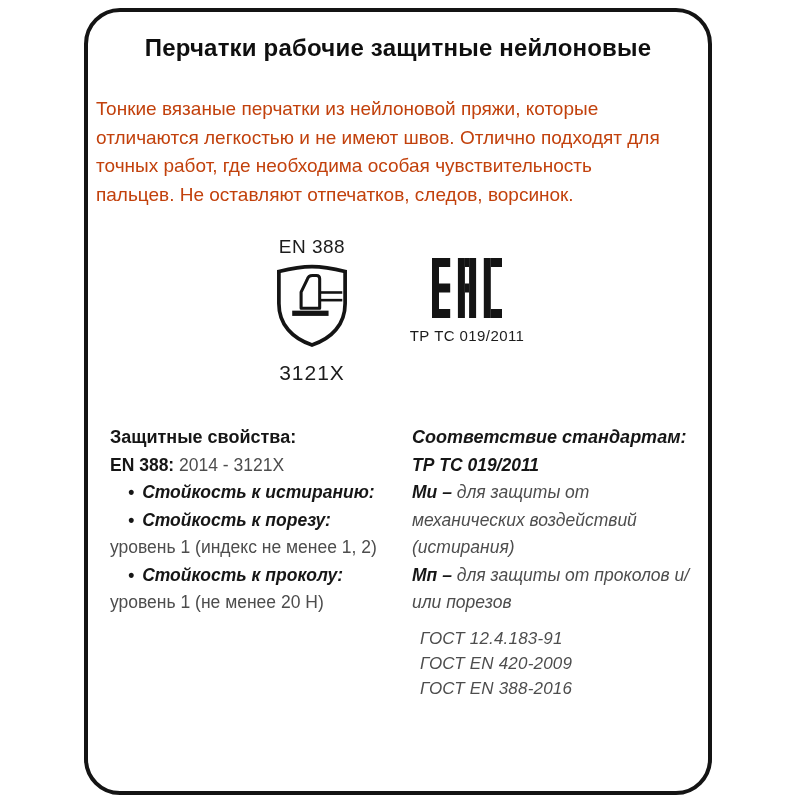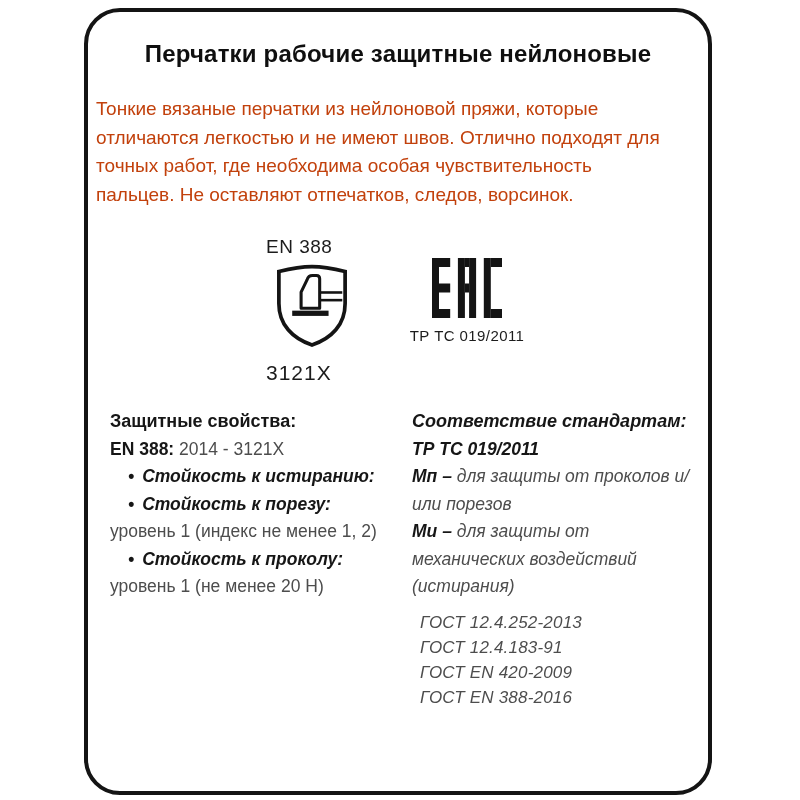--- a/index.html
+++ b/index.html
@@ -13,40 +13,41 @@
   .card {
     position: absolute;
     left: 84px; top: 8px;
     width: 628px; height: 787px;
     background: #ffffff;
     border: 4px solid #141414;
     border-radius: 36px;
   }
   .title {
     position: absolute;
-    top: 28px; left: 8px; right: 8px;
+    top: 22px; left: 8px; right: 8px;
     text-align: center;
     font-size: 24px;
     font-weight: 700;
     color: #0f0f0f;
     letter-spacing: 0.2px;
   }
   .description {
     position: absolute;
     top: 83px; left: 8px;
     width: 578px;
     font-size: 19px;
     line-height: 28.5px;
     color: #c2410c;
   }
   
   .en388-block {
     position: absolute;
     left: 178px; top: 224px;
     width: 92px;
+    text-align: center;
   }
   .en388-label {
     font-size: 19px;
     color: #1c1c1c;
     letter-spacing: 0.5px;
   }
   .en388-shield { display: block; margin: 5px auto 0; }
   .en388-code {
     margin-top: 14px;
     font-size: 21px;
@@ -68,20 +69,21 @@
     white-space: nowrap;
   }
   
   .col { position: absolute; top: 396px; font-size: 17.5px; line-height: 27.5px; }
   .col-left  { left: 22px;  width: 272px; }
   .col-right { left: 324px; width: 287px; font-style: italic; }
   .col-heading {
     font-weight: 700;
     font-size: 18px;
     color: #161616;
+    margin-top: 16px;
   }
   .standard-line b, .regulation, .prop-name b, .marking b {
     font-weight: 700;
     color: #161616;
   }
   .standard-line span, .prop-value, .marking span, .gost-list li {
     color: #4d4d4d;
   }
   .regulation { font-size: 17.5px; }
   .prop-name { padding-left: 18px; font-style: italic; }
@@ -156,29 +158,28 @@
       <div class="prop-name"><span class="bullet">•</span><b>Стойкость к проколу:</b></div>
       <div class="prop-value">уровень 1 (не менее 20 Н)</div>
     </div>
   </div>
 
   <div class="col col-right">
     <div class="col-heading">Соответствие стандартам:</div>
     <div class="regulation">ТР ТС 019/2011</div>
 
     <div class="marking">
+      <b>Ми –</b>
+      <span>для защиты от механических воздействий (истирания)</span>
+    </div>
+    <div class="marking">
       <b>Мп –</b>
       <span>для защиты от проколов и/или порезов</span>
     </div>
-    <div class="marking">
-      <b>Ми –</b>
-      <span>для защиты от механических воздействий (истирания)</span>
-    </div>
 
     <ul class="gost-list">
-      <li>ГОСТ 12.4.252-2013</li>
       <li>ГОСТ 12.4.183-91</li>
       <li>ГОСТ EN 420-2009</li>
       <li>ГОСТ EN 388-2016</li>
     </ul>
   </div>
 
 </div>
 
 </body></html>

